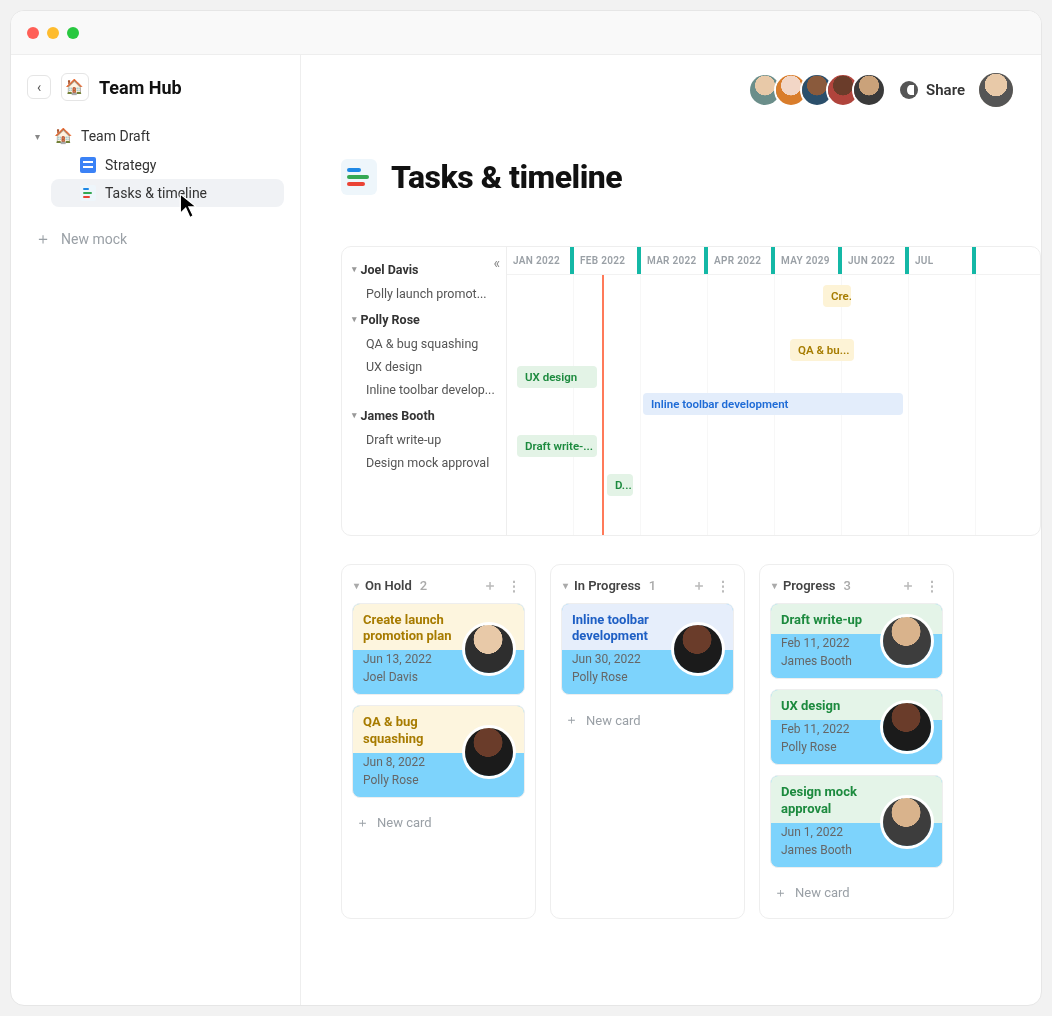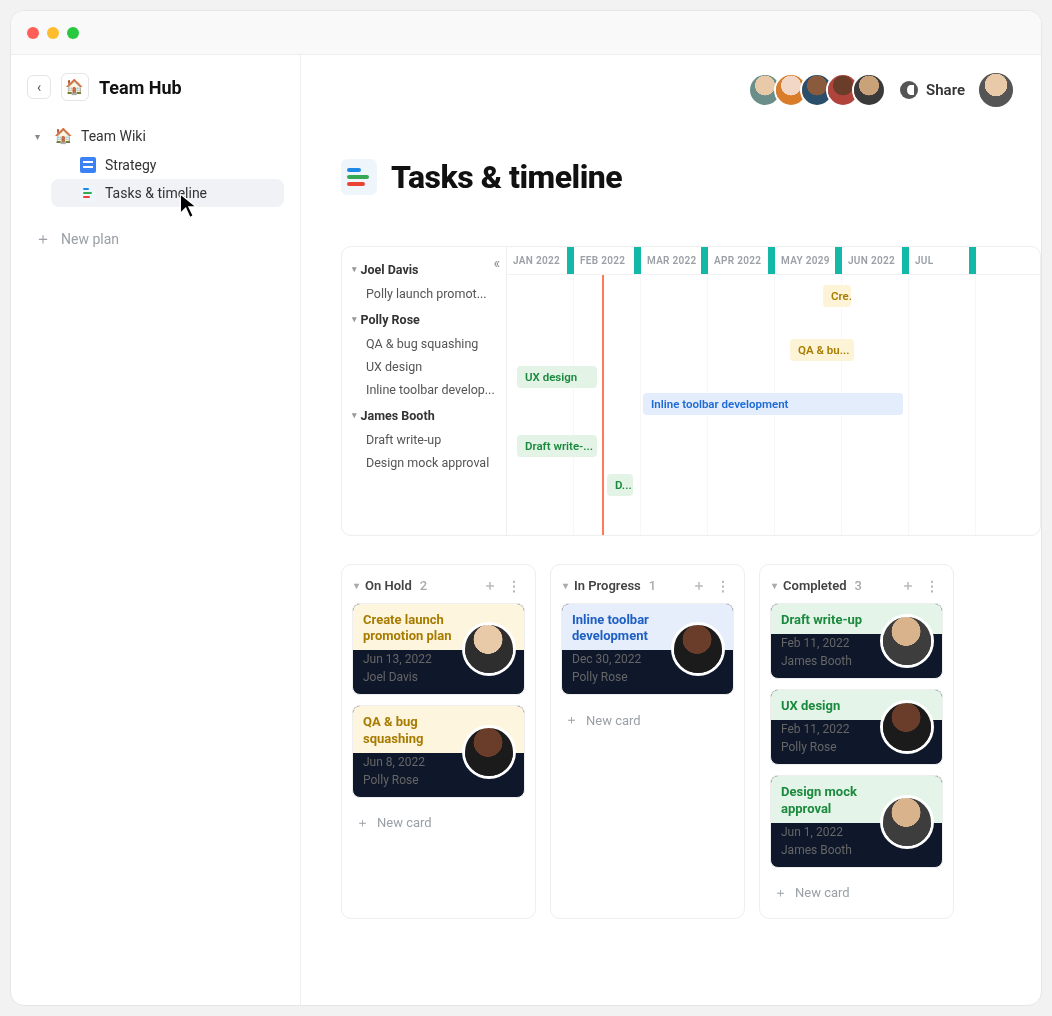--- a/index.html
+++ b/index.html
@@ -129,21 +129,21 @@
   .tl-group-h .car { color:#999; font-size:9px; }
   .tl-task-row { padding:4px 0 4px 14px; color:#555; white-space:nowrap; overflow:hidden; text-overflow:ellipsis; max-width:150px; cursor:pointer; }
 
   .tl-right {
     flex:1; overflow:hidden; position:relative;
   }
   .tl-months {
     display:flex; height:28px; border-bottom:1px solid #f2f2f2;
     font-size:10px; color:#9aa0a6; font-weight:600; letter-spacing:0.3px;
   }
-  .tl-month { width:67px; flex-shrink:0; border-right:7px solid #14b8a6; padding:8px 0 0 6px; }
+  .tl-month { width:67px; flex-shrink:0; border-right:4px solid #14b8a6; padding:8px 0 0 6px; }
   .tl-area { position:relative; height:calc(100% - 28px); }
   .tl-cols { position:absolute; inset:0; display:flex; }
   .tl-cols div { width:67px; border-right:1px solid #f7f7f7; }
   .today-line { position:absolute; top:0; bottom:0; width:1.5px; background:#ff7a59; left:95px; }
   .tl-bar {
     position:absolute; height:22px; border-radius:4px; display:flex; align-items:center;
     padding:0 8px; font-size:11.5px; font-weight:600; white-space:nowrap; overflow:hidden; text-overflow:ellipsis;
     cursor:pointer;
   }
   .bar-green  { background:#e3f3e6; color:#1c8a3e; }
@@ -160,21 +160,21 @@
   .col-head {
     display:flex; align-items:center; gap:6px; font-size:13px; font-weight:600; color:#444; padding:2px 2px 8px 2px;
   }
   .col-caret { color:#aaa; font-size:10px; }
   .col-count { color:#aaa; font-weight:500; margin-left:2px; }
   .col-spacer { flex:1; }
   .col-btn { color:#bbb; cursor:pointer; font-size:14px; padding:0 2px; }
 
   .card {
     border:1px solid #eee; border-radius:8px; margin-bottom:10px; overflow:hidden;
-    position:relative; background:#0f172a;
+    position:relative; background:#7dd3fc;
   }
   .card-title {
     padding:8px 56px 6px 10px; font-size:13px; font-weight:700; line-height:1.25;
   }
   .card-meta {
     padding:0 10px 8px 10px; font-size:12px; color:#666; line-height:1.5;
   }
   .card-av {
     position:absolute; right:8px; top:50%; transform:translateY(-50%);
     width:54px; height:54px; border-radius:50%; background:#ccc;
@@ -240,21 +240,21 @@
         <div class="ws-icon">
           <span class="house-icon">🏠</span>
         </div>
         <div class="ws-title">Team Hub</div>
       </div>
 
       <div class="tree">
         <div class="tree-row" style="position:relative;">
           <span class="tree-caret">▾</span>
           <span class="tree-icon house-icon">🏠</span>
-          <span>Team Wiki</span>
+          <span>Team Draft</span>
         </div>
         <div class="tree-children">
           <div class="tree-row">
             <span class="tree-caret"></span>
             <span class="tree-icon">
                 <span class="strategy-icon"></span>
               </span>
             <span>Strategy</span>
           </div>
           <div class="tree-row active" style="position:relative;">
@@ -269,21 +269,21 @@
             <span>Tasks &amp; timeline</span>
             <svg class="cursor" viewBox="0 0 20 26" style="left:128px; top:14px;">
               <path d="M1 1 L1 19 L6 14 L10 23 L13 21 L9 13 L16 13 Z" fill="#000" stroke="#fff" stroke-width="1.2"></path>
             </svg>
           </div>
         </div>
       </div>
 
       <div class="new-page">
         <span class="plus-sm">＋</span>
-        <span>New plan</span>
+        <span>New mock</span>
       </div>
     </aside>
 
     <main class="main">
 
       <div class="topbar">
         <div class="avatar-stack">
           <div class="av">
               <div class="face f1"></div>
             </div>
@@ -421,36 +421,36 @@
               <span class="col-caret">▾</span>
               <span>In Progress</span>
               <span class="col-count">1</span>
               <span class="col-spacer"></span>
               <span class="col-btn">＋</span>
               <span class="col-btn">⋮</span>
             </div>
             <div class="card theme-blue">
               <div class="card-title">Inline toolbar development</div>
               <div class="card-meta">
-                <div>Dec 30, 2022</div>
+                <div>Jun 30, 2022</div>
                 <div>Polly Rose</div>
               </div>
               <div class="card-av">
                 <div class="face fb"></div>
               </div>
             </div>
             <div class="new-card">
               <span>＋</span>
               <span>New card</span>
             </div>
           </div>
           <div class="column">
             <div class="col-head">
               <span class="col-caret">▾</span>
-              <span>Completed</span>
+              <span>Progress</span>
               <span class="col-count">3</span>
               <span class="col-spacer"></span>
               <span class="col-btn">＋</span>
               <span class="col-btn">⋮</span>
             </div>
             <div class="card theme-green">
               <div class="card-title">Draft write-up</div>
               <div class="card-meta">
                 <div>Feb 11, 2022</div>
                 <div>James Booth</div>

